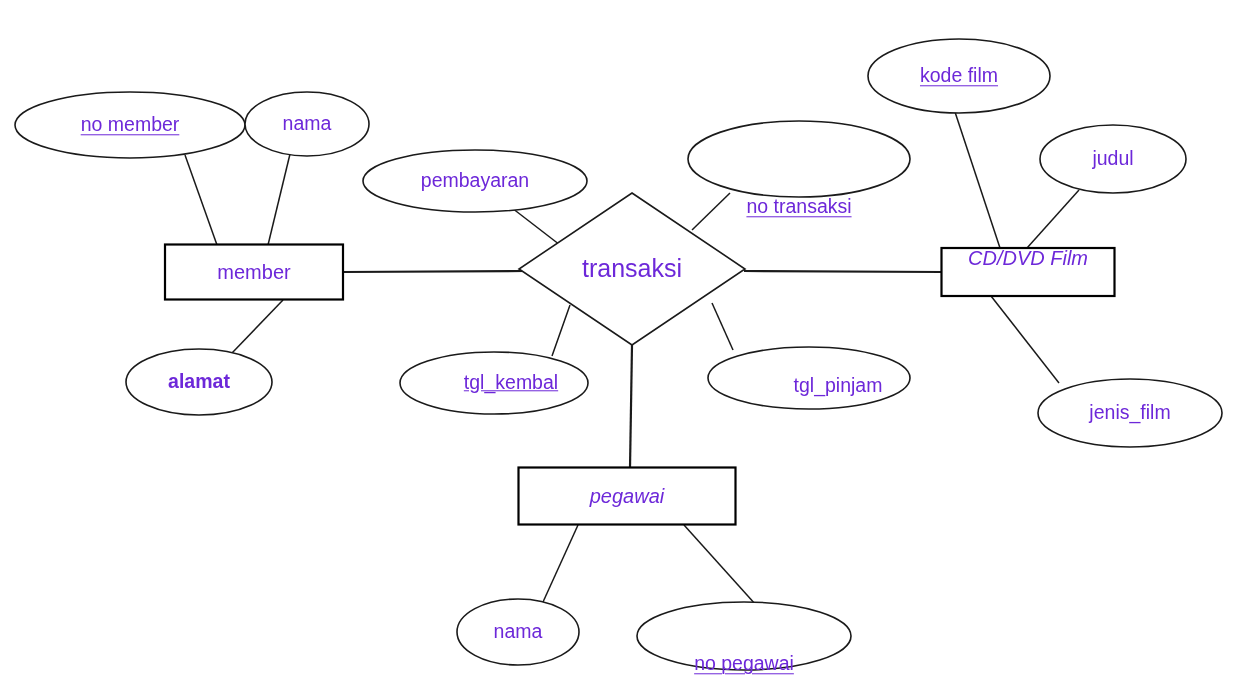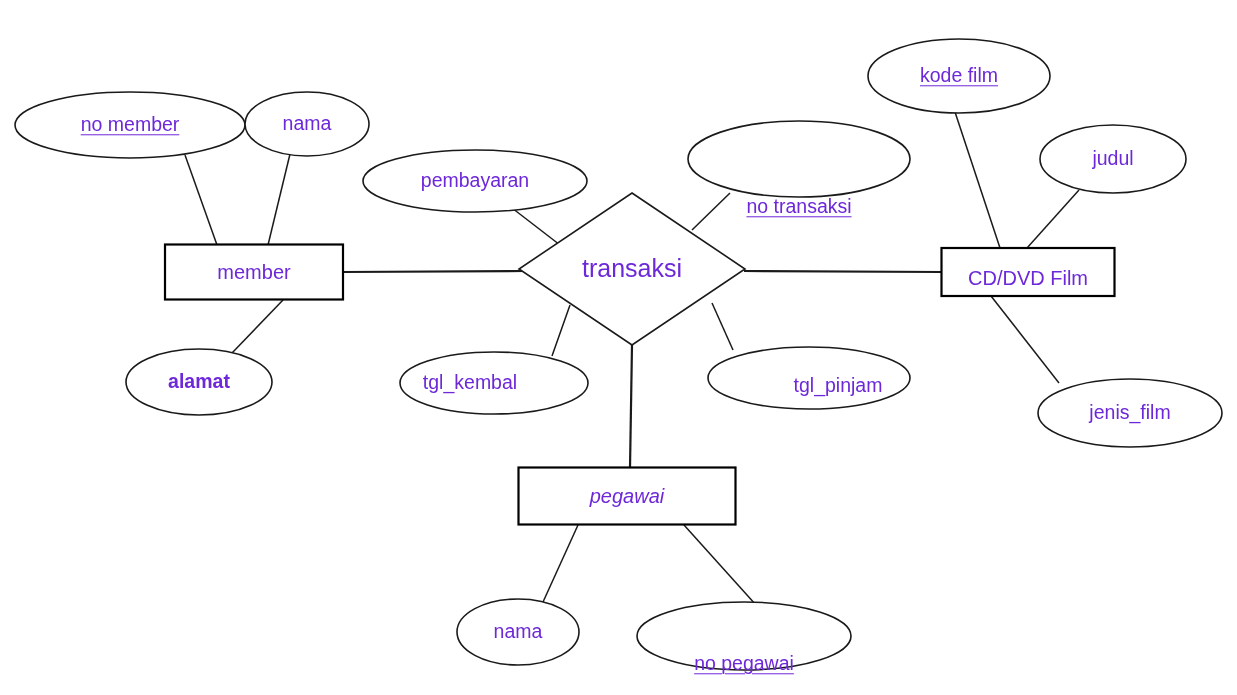--- a/index.html
+++ b/index.html
@@ -110,25 +110,25 @@
         <rect x="518.5" y="467.5" width="217" height="57" class="rect-stroke"></rect>
         <polygon points="632,193 745,269 632,345 519,269" class="shape-stroke"></polygon>
       </g>
   </svg>
   <div id="labels-layer">
       <div class="node-label label-attr label-key" style="left: 130px; top: 125px;">no member</div>
       <div class="node-label label-attr" style="left: 307px; top: 124px;">nama</div>
       <div class="node-label label-attr" style="left: 199px; top: 382px; font-weight: bold;">alamat</div>
       <div class="node-label label-attr" style="left: 475px; top: 181px;">pembayaran</div>
       <div class="node-label label-attr label-key" style="left: 799px; top: 159px; margin-top: 48px;">no transaksi</div>
-      <div class="node-label label-attr" style="left: 470px; top: 383px;">tgl_kembal</div>
+      <div class="node-label label-attr" style="left: 511px; top: 383px; text-decoration: underline;">tgl_kembal</div>
       <div class="node-label label-attr" style="left: 838px; top: 378px; margin-top: 8px;">tgl_pinjam</div>
       <div class="node-label label-attr label-key" style="left: 959px; top: 76px;">kode film</div>
       <div class="node-label label-attr" style="left: 1113px; top: 159px;">judul</div>
       <div class="node-label label-attr" style="left: 1130px; top: 413px;">jenis_film</div>
       <div class="node-label label-attr" style="left: 518px; top: 632px;">nama</div>
       <div class="node-label label-attr label-key" style="left: 744px; top: 636px; margin-top: 28px;">no pegawai</div>
       <div class="node-label label-entity" style="left: 254px; top: 272px;">member</div>
-      <div class="node-label label-entity" style="left: 1028px; top: 278px;">CD/DVD Film</div>
+      <div class="node-label label-entity" style="left: 1028px; top: 258px; font-style: italic;">CD/DVD Film</div>
       <div class="node-label label-entity" style="left: 627px; top: 496px; font-style: italic;">pegawai</div>
       <div class="node-label label-rel" style="left: 632px; top: 269px;">transaksi</div>
     </div>
 </div>
 
 </body></html>

